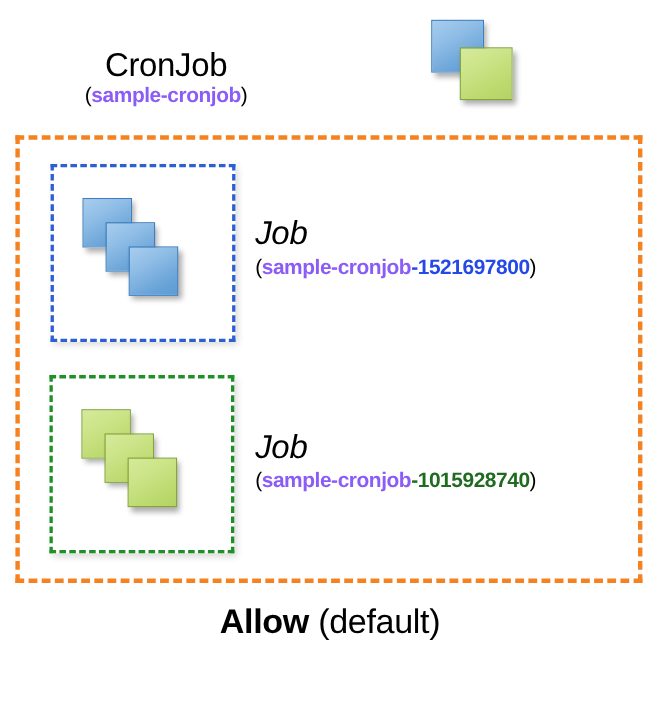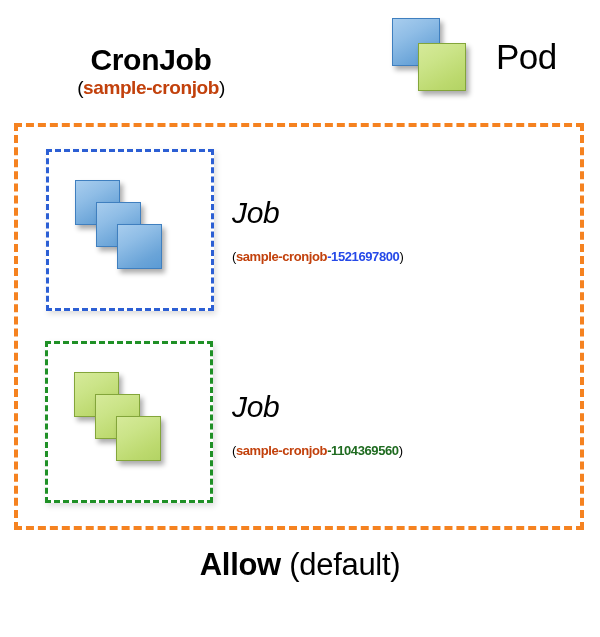--- a/index.html
+++ b/index.html
@@ -21,33 +21,33 @@
     position: absolute;
     left: 36px;
     top: 44px;
     width: 230px;
     text-align: center;
     line-height: 1.05;
   }
   #cronjob-label .title {
     display: block;
     font-size: 30px;
-    font-weight: 700;
+    font-weight: 400;
     letter-spacing: -0.3px;
     color: #000;
   }
   #cronjob-label .sub {
     display: block;
     font-size: 19px;
     font-weight: 700;
     margin-top: 2px;
     letter-spacing: -0.4px;
   }
   .paren { color: #000; font-weight: 400; }
-  .name-orange { color: #c2410c; }
+  .name-orange { color: #8b5cf6; }
   .num-blue { color: #2549e8; }
   .num-green { color: #1f6b20; }
 
   #pod-legend {
     position: absolute;
     left: 392px;
     top: 18px;
     width: 190px;
     height: 90px;
   }
@@ -141,23 +141,23 @@
   }
   .job-label .title {
     display: block;
     font-size: 30px;
     font-weight: 400;
     letter-spacing: -0.3px;
     font-style: italic;
   }
   .job-label .sub {
     display: block;
-    font-size: 13px;
+    font-size: 19px;
     font-weight: 700;
-    margin-top: 20px;
+    margin-top: 3px;
     letter-spacing: -0.4px;
     white-space: nowrap;
   }
   #job-label-blue  { left: 232px; top: 196px; }
   #job-label-green { left: 232px; top: 390px; }
 
   
   #caption {
     position: absolute;
     left: 0;
@@ -188,21 +188,20 @@
 <div id="cronjob-label">
   <span class="title">CronJob</span>
   <span class="sub"><span class="paren">(</span><span class="name-orange">sample-cronjob</span><span class="paren">)</span></span>
 </div>
 
 <div id="pod-legend">
   <div class="pod-stack">
     <div class="sq blue"></div>
     <div class="sq green"></div>
   </div>
-  <div class="pod-label">Pod</div>
 </div>
 
 <div id="cronjob-scope-box"></div>
 
 <div class="job-box" id="job-box-blue">
   <div class="stack">
     <div class="sq blue s1"></div>
     <div class="sq blue s2"></div>
     <div class="sq blue s3"></div>
   </div>
@@ -214,18 +213,18 @@
 
 <div class="job-box" id="job-box-green">
   <div class="stack">
     <div class="sq green s1"></div>
     <div class="sq green s2"></div>
     <div class="sq green s3"></div>
   </div>
 </div>
 <div class="job-label" id="job-label-green">
   <span class="title">Job</span>
-  <span class="sub"><span class="paren">(</span><span class="name-orange">sample-cronjob</span><span class="num-green">-</span><span class="num-green">1104369560</span><span class="paren">)</span></span>
+  <span class="sub"><span class="paren">(</span><span class="name-orange">sample-cronjob</span><span class="num-green">-</span><span class="num-green">1015928740</span><span class="paren">)</span></span>
 </div>
 
 <div id="caption">
   <span class="line1"><span class="strong">Allow</span><span class="light">&nbsp;</span><span class="light">(default)</span></span>
 </div>
 
 </body></html>

